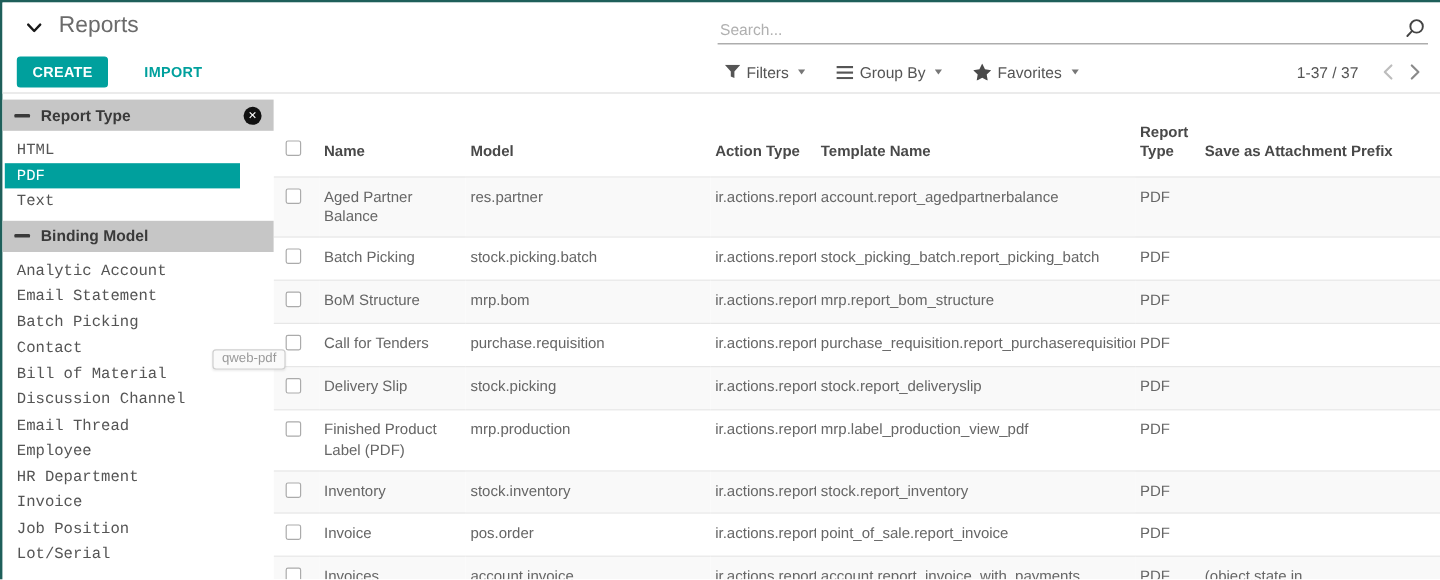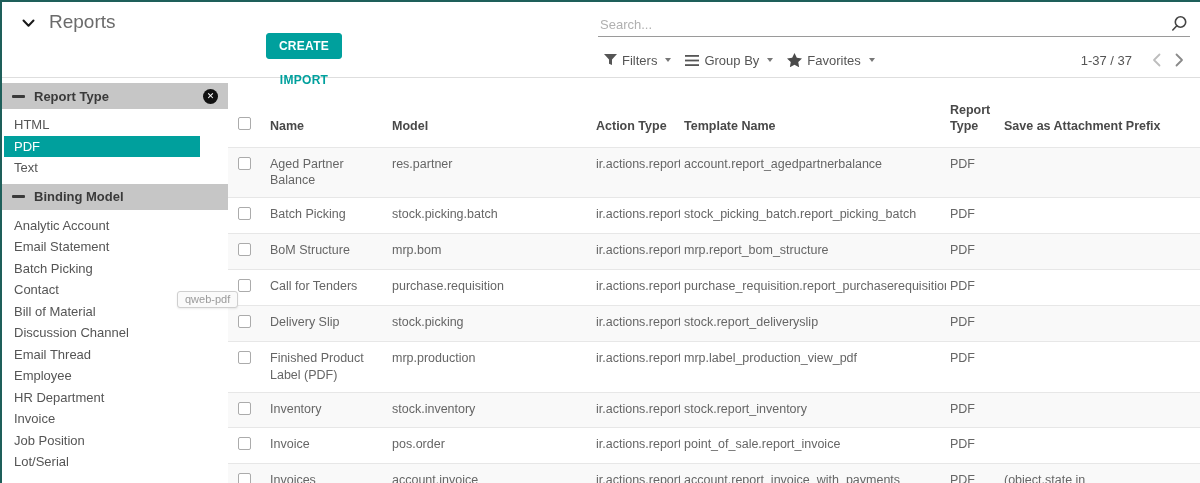--- a/index.html
+++ b/index.html
@@ -12,41 +12,41 @@
   .cp-top { height:40px; display:flex; align-items:center;gap:33px; }
   .cp-title { flex:1; display:flex; align-items:center; gap:14px; padding-left:8px; }
   .title-chevron { display:inline-flex; cursor:pointer; margin-top:3px; }
   .page-title { font-size:19px; font-weight:400; color:#6b6b6b; }
   .search-wrap { width:592px; display:flex; align-items:center; border-bottom:1px solid #9a9a9a; padding:2px 2px 3px 2px; margin-top:6px; }
   .search-input { flex:1; border:none; outline:none; font-size:13px; color:#555; background:transparent; font-family:"Liberation Sans", sans-serif; }
   .search-input::placeholder { color:#b0b0b0; }
   .search-icon { cursor:pointer; display:inline-flex; margin-left:6px; }
 
   .cp-bottom { height:34px; display:flex; align-items:center; margin-top:1px; }
-  .btn-zone { width:580px; display:flex; align-items:center; gap:14px;flex-direction:column; }
+  .btn-zone { width:580px; display:flex; align-items:center; gap:30px; }
   .btn-create { background:#00a09d; color:#fff; border:1px solid #00a09d; font-size:12px; font-weight:700;
                 padding:5px 12px; border-radius:3px; cursor:pointer; letter-spacing:.3px; font-family:"Liberation Sans", sans-serif; }
   .btn-import { background:none; border:none; color:#00a09d; font-size:12px; font-weight:700; cursor:pointer; letter-spacing:.3px; font-family:"Liberation Sans", sans-serif; }
-  .filter-zone { flex:1; display:flex; align-items:center; gap:14px; padding-left:10px; }
+  .filter-zone { flex:1; display:flex; align-items:center; gap:26px; padding-left:10px; }
   .dd-btn { display:flex; align-items:center; gap:5px; font-size:13px; color:#555; cursor:pointer; background:none; border:none; font-family:"Liberation Sans", sans-serif; }
   .caret { width:0; height:0; border-left:3.5px solid transparent; border-right:3.5px solid transparent; border-top:4px solid #777; margin-left:3px; }
   .pager-zone { display:flex; align-items:center; gap:10px; padding-right:4px; }
   .pager-range { font-size:13px; color:#555; margin-right:8px; }
   .pager-btn { display:inline-flex; cursor:pointer; padding:2px; }
 
   
   .content { display:flex; height:405px; }
   .sidebar { width:226px; padding-top:5px; position:relative; flex:none; }
   .facet-header { height:26px; background:#c6c6c6; display:flex; align-items:center; padding:0 10px; cursor:pointer; }
   .facet-dash { width:13px; height:3px; background:#3a3a3a; border-radius:1px; margin-right:9px; flex:none; }
   .facet-title { font-size:13px; font-weight:700; color:#3a3a3a; flex:1; }
   .facet-close { width:15px; height:15px; border-radius:50%; background:#111; color:#fff; font-size:9px;
                  display:flex; align-items:center; justify-content:center; cursor:pointer; line-height:1; }
   .facet-list { list-style:none; margin:5px 0; }
-  .facet-list li { font-size:13px; color:#555; padding:3px 0 3px 12px; line-height:15.5px; cursor:pointer; }
+  .facet-list li { font-size:13px; color:#555; padding:3px 0 3px 12px; line-height:15.5px; cursor:pointer;font-family:Liberation Mono, monospace; }
   .facet-list li.selected { background:#00a09d; color:#fff; margin:0 28px 0 2px; padding-left:10px; }
   .bm-header { margin-top:5px; }
   .tooltip { position:absolute; left:175px; top:171px; background:#fafafa; border:1px solid #cfcfcf; border-radius:3px;
              font-size:11px; color:#9a9a9a; padding:1px 7px 2px; white-space:nowrap; z-index:5; box-shadow:0 1px 2px rgba(0,0,0,.08);margin-top:42px; }
 
   
   .list-wrap { flex:1; overflow:hidden; }
   table.o-list { border-collapse:collapse; table-layout:fixed; width:972px; }
   col.c-cb{width:38px} col.c-name{width:122px} col.c-model{width:204px} col.c-action{width:88px}
   col.c-template{width:266px} col.c-rtype{width:54px} col.c-prefix{width:200px}

